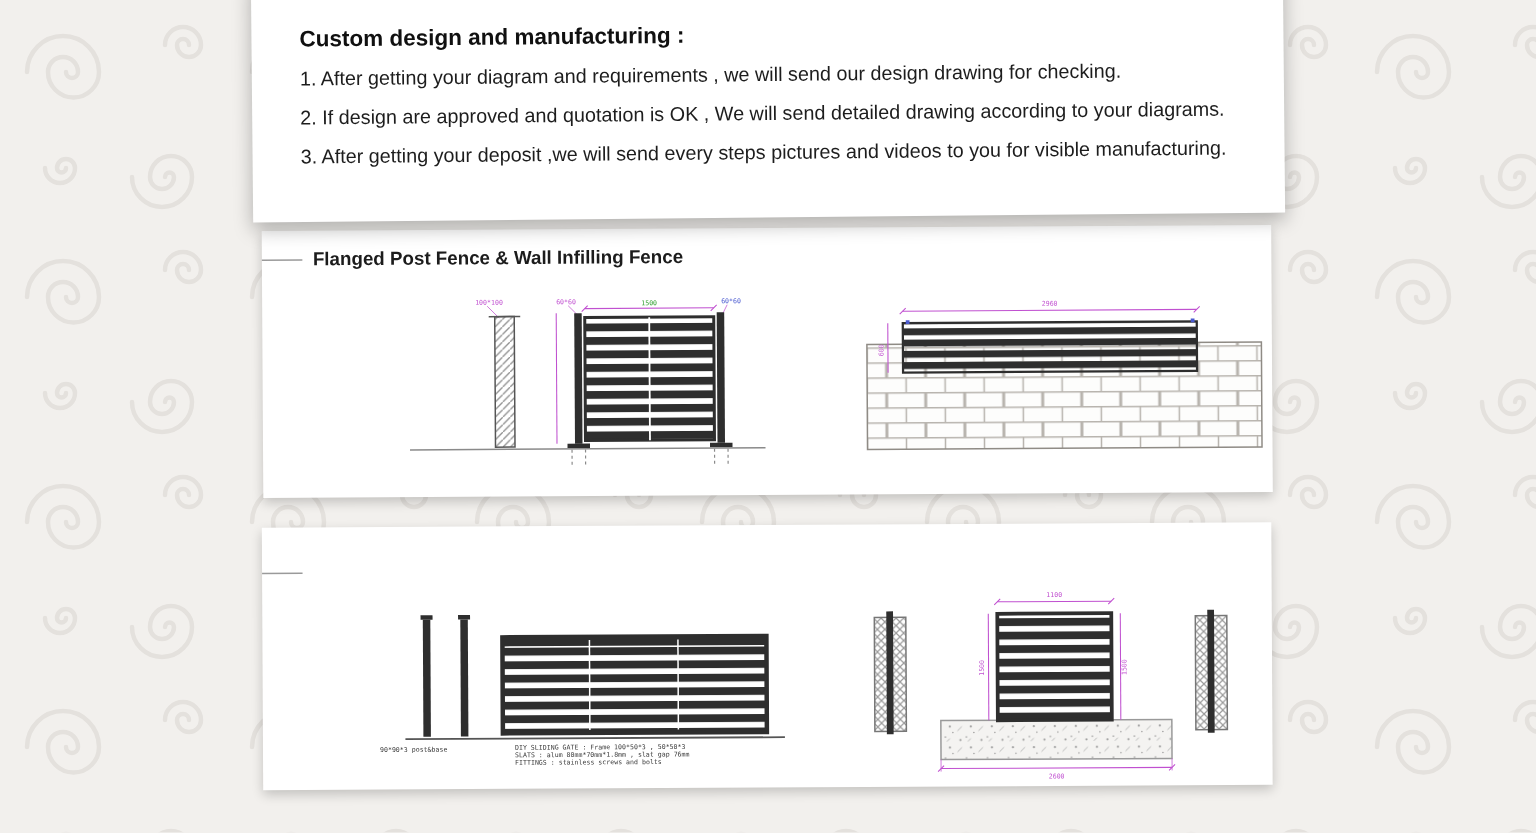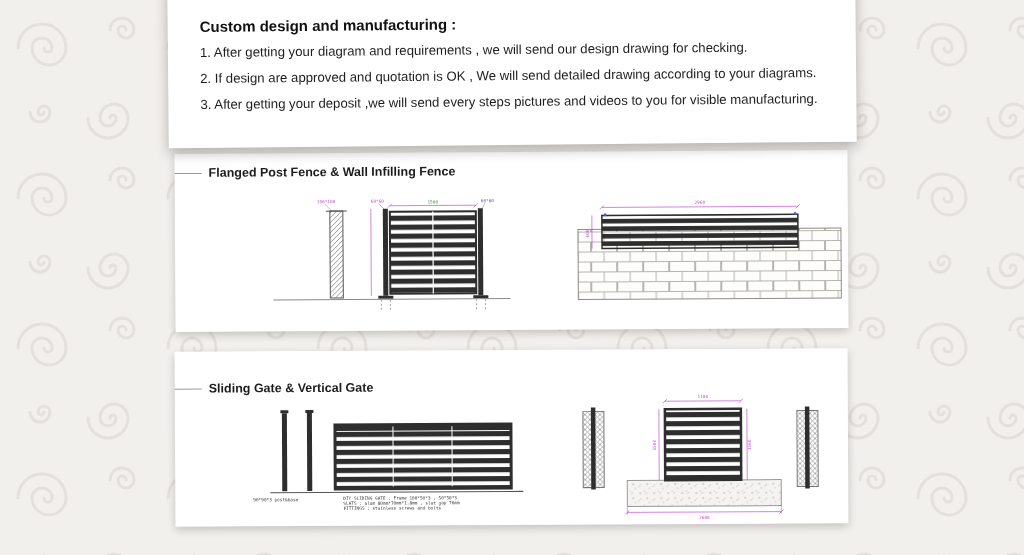--- a/index.html
+++ b/index.html
@@ -134,21 +134,20 @@
 
       <line x1="417" y1="64" x2="417" y2="97" stroke="#c050d0" stroke-width="0.7"></line>
       <text class="dim" x="414" y="82" text-anchor="middle" transform="rotate(-90 414 82)">600</text>
     </g>
   </svg>
 </div>
 
 <div class="panel panel2">
   <div class="panel-title">
     <span class="title-rule"></span>
-    <span>Sliding Gate &amp; Vertical Gate</span>
   </div>
   <svg class="drawing-svg" viewBox="0 0 673 175" preserveAspectRatio="none">
 
     <g>
       <rect x="105.5" y="59" width="8" height="3" fill="#2e2e2e"></rect>
       <rect x="130.5" y="59" width="8" height="3" fill="#2e2e2e"></rect>
       <rect x="107" y="62" width="5" height="78" fill="#2e2e2e"></rect>
       <rect x="132" y="62" width="5" height="78" fill="#2e2e2e"></rect>
 
       <rect x="160" y="74" width="176" height="64" fill="url(#slats)" stroke="#2e2e2e" stroke-width="3"></rect>

